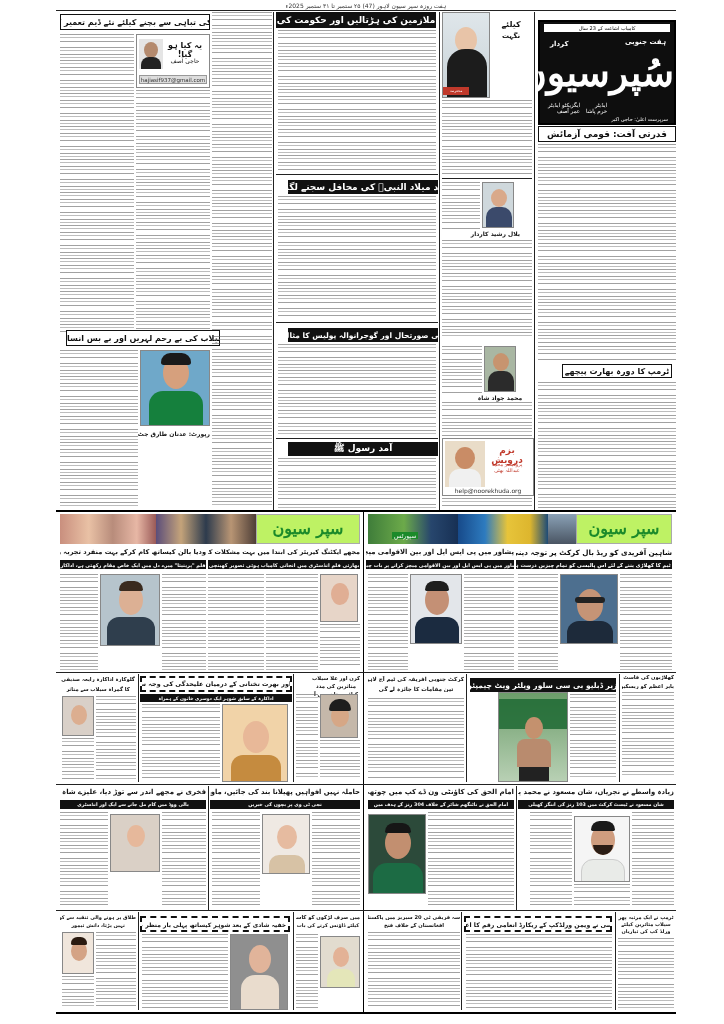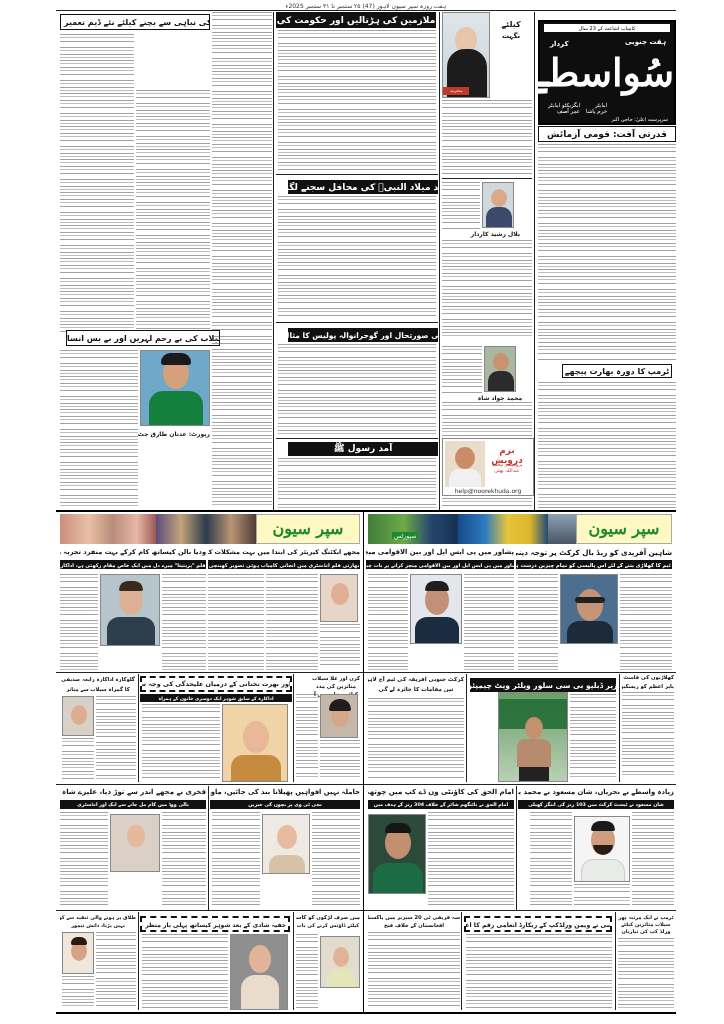--- a/index.html
+++ b/index.html
@@ -25,37 +25,37 @@
   .masthead { position:absolute; left: 482px; top: 20px; width: 138px; height: 105px; background: #0e0e0e; border: 2px solid #000; color: #fff; }
   .masthead .top-strip { position:absolute; left: 4px; top: 2px; width: 126px; height: 8px; background:#fff; color:#000; font-size:5px; text-align:center; direction:rtl; line-height:8px; }
   .masthead .weekly { position:absolute; right: 8px; top: 16px; font-size: 7px; font-weight:bold; direction: rtl;}
   .masthead .lahore { position:absolute; left: 10px; top: 18px; font-size: 7px; font-weight:bold;}
   .masthead .logo { position:absolute; left: 0; top: 28px; width: 134px; text-align:center; font-size: 38px; font-weight:bold; direction: rtl; line-height: 46px; font-family: "DejaVu Serif", serif;}
   .masthead .editor { position:absolute; left: 46px; top: 80px; font-size: 5.5px; direction: rtl;}
   .masthead .editor2 { position:absolute; left: 8px; top: 80px; font-size: 5.5px; direction: rtl;}
   .masthead .editor3 { position:absolute; right: 6px; top: 94px; font-size: 5px; direction: rtl;}
   .caption { position:absolute; font-size: 6px; font-weight:bold; direction: rtl; text-align:center; white-space:nowrap; }
   .banner { position:absolute; top: 514px; height: 30px; overflow:hidden; }
-  .sports-logo { position:absolute; top: 514px; height: 30px; background: #fef9c3; border:1px solid #aaa; color:#1b8a2a; font-size: 16px; font-weight:bold; text-align:center; line-height:28px; direction: rtl; font-family:"DejaVu Serif", serif;}
+  .sports-logo { position:absolute; top: 514px; height: 30px; background: #bef264; border:1px solid #aaa; color:#1b8a2a; font-size: 16px; font-weight:bold; text-align:center; line-height:28px; direction: rtl; font-family:"DejaVu Serif", serif;}
   .small-hl { position:absolute; font-size:6.2px; font-weight:bold; direction: rtl; text-align:center; white-space:nowrap; overflow:hidden;}
   .email-tag { position:absolute; font-size:6px; background:#ddd; border:1px solid #999; text-align:center; color:#333;}
 </style>
 </head>
 <body>
 
 <div class="page">
 
   <div class="dateline">ہفت روزہ سپر سیون لاہور (47) ۲۵ ستمبر تا ۳۱ ستمبر 2025ء</div>
   <div class="rule-h" style="left:0;top:10px;width:620px;"></div>
 
   <div class="masthead">
     <div class="top-strip">کامیاب اشاعت کے 23 سال</div>
     <div class="weekly">ہفت جنوبی</div>
     <div class="lahore">کردار</div>
-    <div class="logo">سُواسطے</div>
+    <div class="logo">سُپرسیون</div>
     <div class="editor2"><span>ایگزیکٹو ایڈیٹر</span><br><span>عمر آصف</span></div>
     <div class="editor"><span>ایڈیٹر</span><br><span>خرم پاشا</span></div>
     <div class="editor3">سرپرست اعلیٰ: حاجی اکبر</div>
   </div>
 
   <div class="hl-box" style="left:482px;top:126px;width:138px;height:16px;font-size:9px;">قدرتی آفت: قومی آزمائش</div>
   <div class="body-text lines" style="left:482px;top:144px;width:138px;height:200px;"></div>
   <div class="hl-box" style="left:506px;top:364px;width:110px;height:14px;font-size:8px;">ٹرمپ کا دورہ بھارت پیچھے</div>
   <div class="body-text lines" style="left:482px;top:346px;width:138px;height:14px;"></div>
   <div class="body-text lines" style="left:482px;top:382px;width:138px;height:126px;"></div>
@@ -105,20 +105,29 @@
   <div class="hl-black" style="left:232px;top:328px;width:150px;height:14px;font-size:7.5px;">سیلاب کی صورتحال اور گوجرانوالہ پولیس کا مثالی کردار</div>
   <div class="body-text lines" style="left:222px;top:344px;width:158px;height:92px;"></div>
   <div class="rule-h" style="left:220px;top:438px;width:162px;"></div>
   <div class="hl-black" style="left:232px;top:442px;width:150px;height:14px;">آمد رسول ﷺ</div>
   <div class="body-text lines" style="left:222px;top:458px;width:158px;height:50px;"></div>
   <div class="rule-v" style="left:217px;top:12px;height:498px;"></div>
 
   <div class="hl-box" style="left:4px;top:14px;width:150px;height:16px;font-size:8px;">سیلابوں کی تباہی سے بچنے کیلئے نئے ڈیم تعمیر کیے جائیں</div>
   <div class="body-text lines" style="left:156px;top:12px;width:60px;height:320px;"></div>
   <div class="body-text lines" style="left:4px;top:34px;width:74px;height:298px;"></div>
+  <div class="photo" style="left:80px;top:34px;width:74px;height:54px;background:#fff;">
+    <div class="abs" style="left:2px;top:4px;width:24px;height:30px;background:#e5e5e5;">
+      <div class="face" style="left:5px;top:3px;width:14px;height:16px;background:#b48a6e;"></div>
+      <div class="abs" style="left:2px;top:18px;width:20px;height:12px;background:#222;border-radius:8px 8px 0 0;"></div>
+    </div>
+    <div class="abs rtl" style="right:2px;top:6px;width:44px;font-size:8px;font-weight:bold;text-align:center;">یہ کیا ہو گیا!</div>
+    <div class="abs rtl" style="right:2px;top:22px;width:44px;font-size:6px;text-align:center;">حاجی آصف</div>
+    <div class="email-tag" style="left:2px;top:40px;width:68px;height:9px;line-height:8px;font-size:5.5px;">hajiasif937@gmail.com</div>
+  </div>
   <div class="body-text lines" style="left:80px;top:90px;width:74px;height:242px;"></div>
 
   <div class="hl-box" style="left:10px;top:330px;width:154px;height:16px;font-size:8px;">سیلاب کی بے رحم لہریں اور بے بس انسان</div>
   <div class="body-text lines" style="left:4px;top:350px;width:78px;height:158px;"></div>
   <div class="photo" style="left:84px;top:350px;width:70px;height:76px;background:#6fa8c9;">
     <div class="face" style="left:22px;top:6px;width:26px;height:32px;background:#d6a07d;"></div>
     <div class="abs" style="left:20px;top:2px;width:30px;height:12px;background:#1a1a1a;border-radius:14px 14px 4px 4px;"></div>
     <div class="abs" style="left:8px;top:40px;width:54px;height:36px;background:#15803d;border-radius:14px 14px 0 0;"></div>
   </div>
   <div class="caption" style="left:84px;top:430px;width:70px;">رپورٹ: عدنان طارق جٹ</div>

